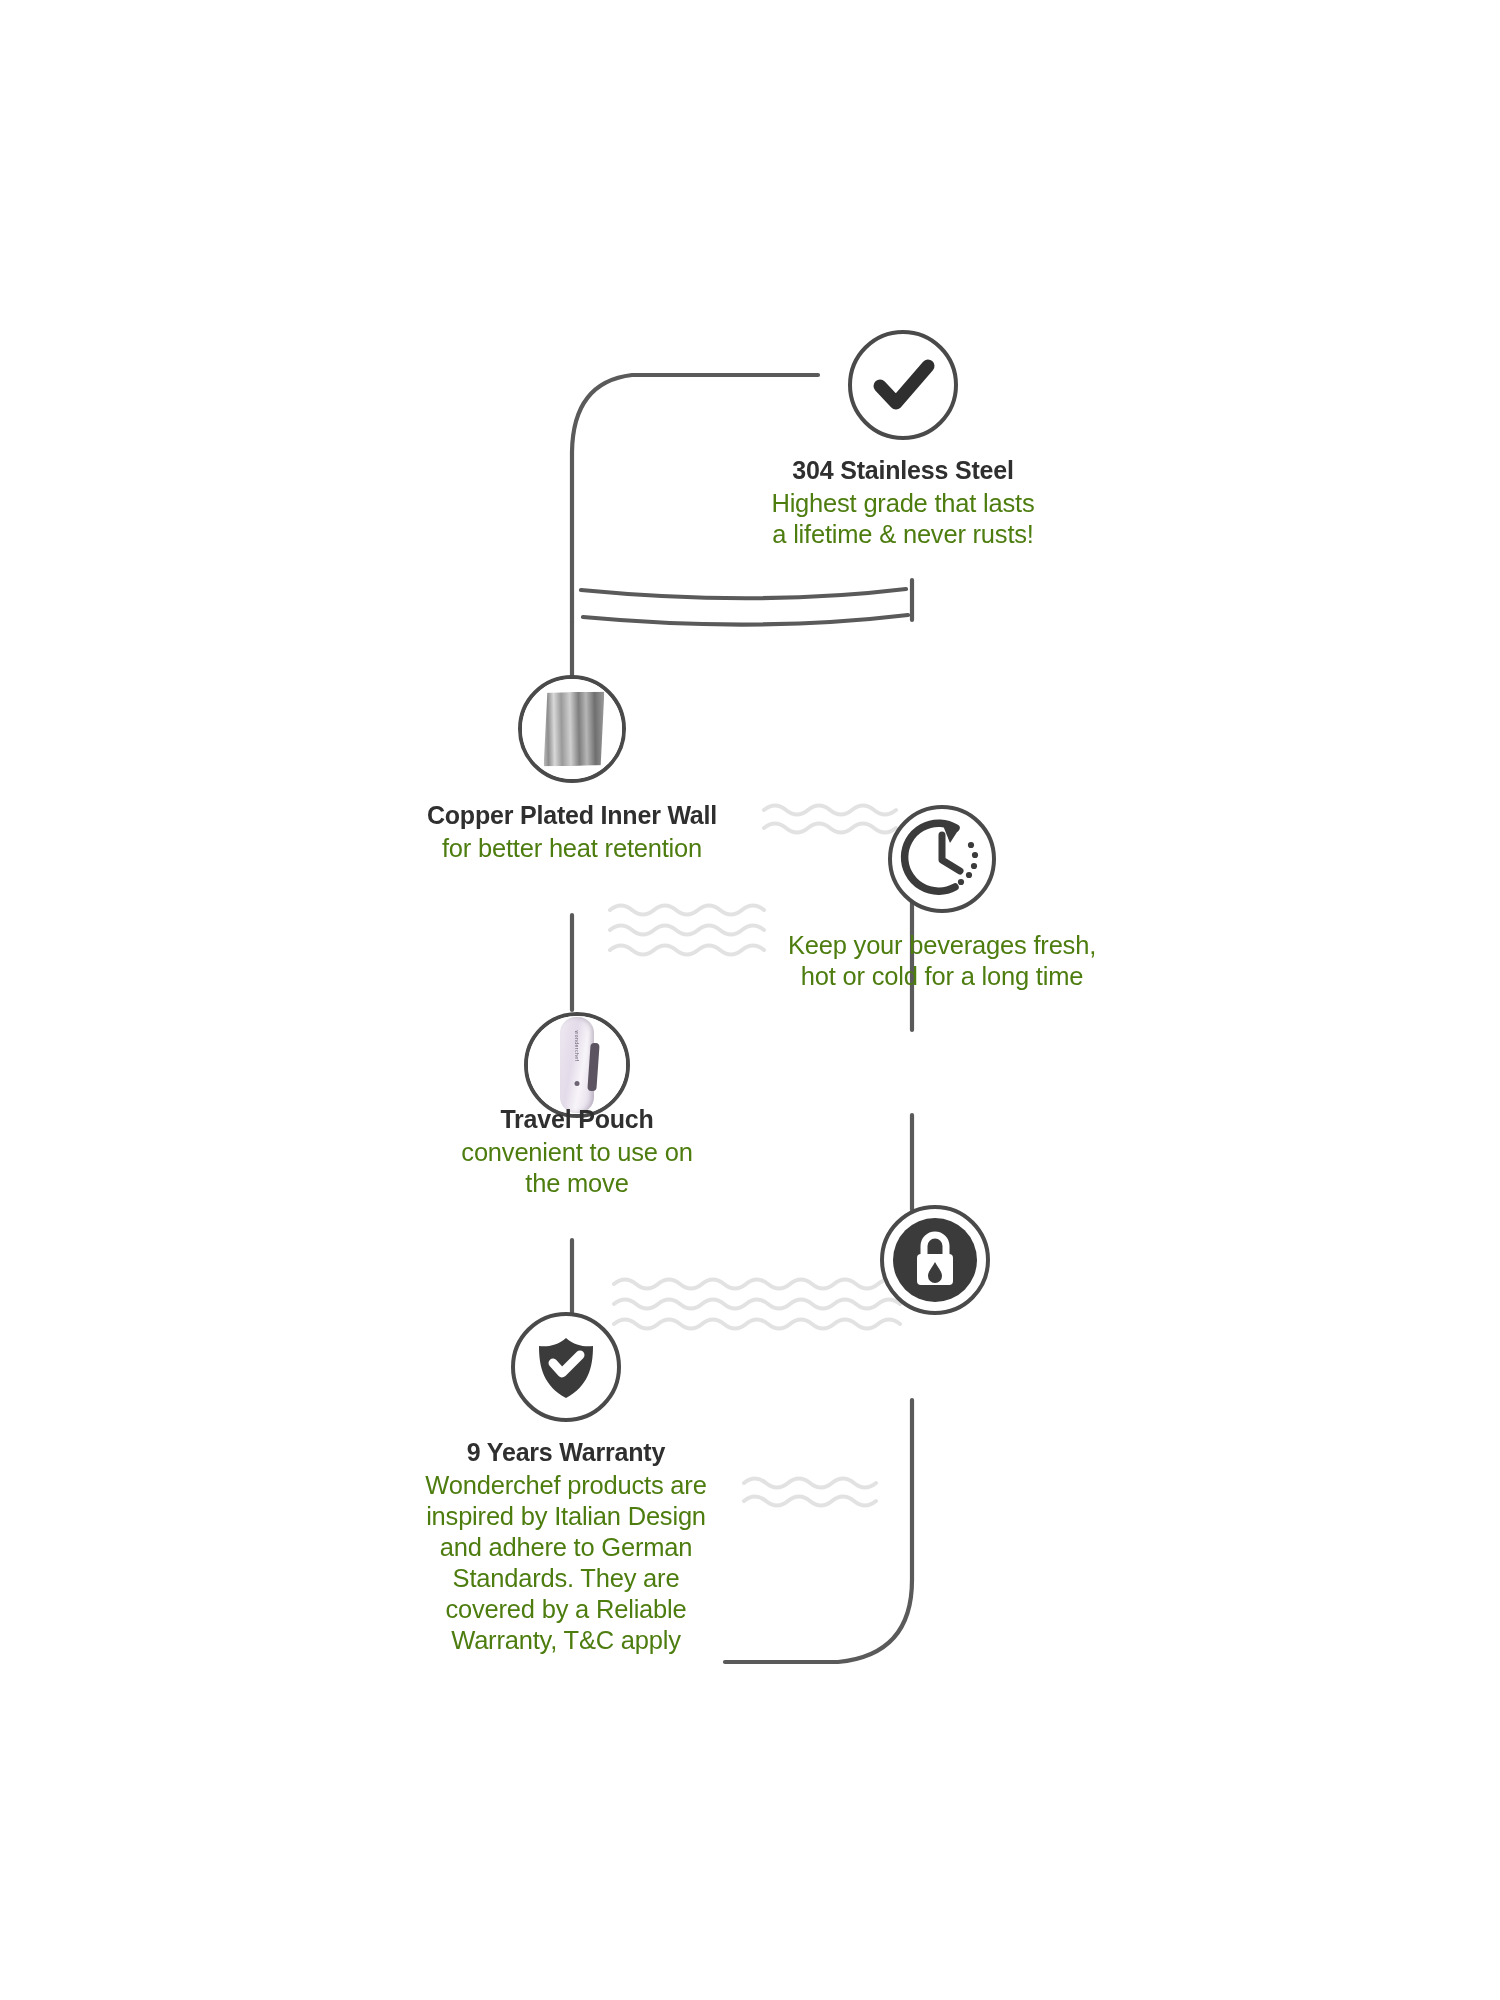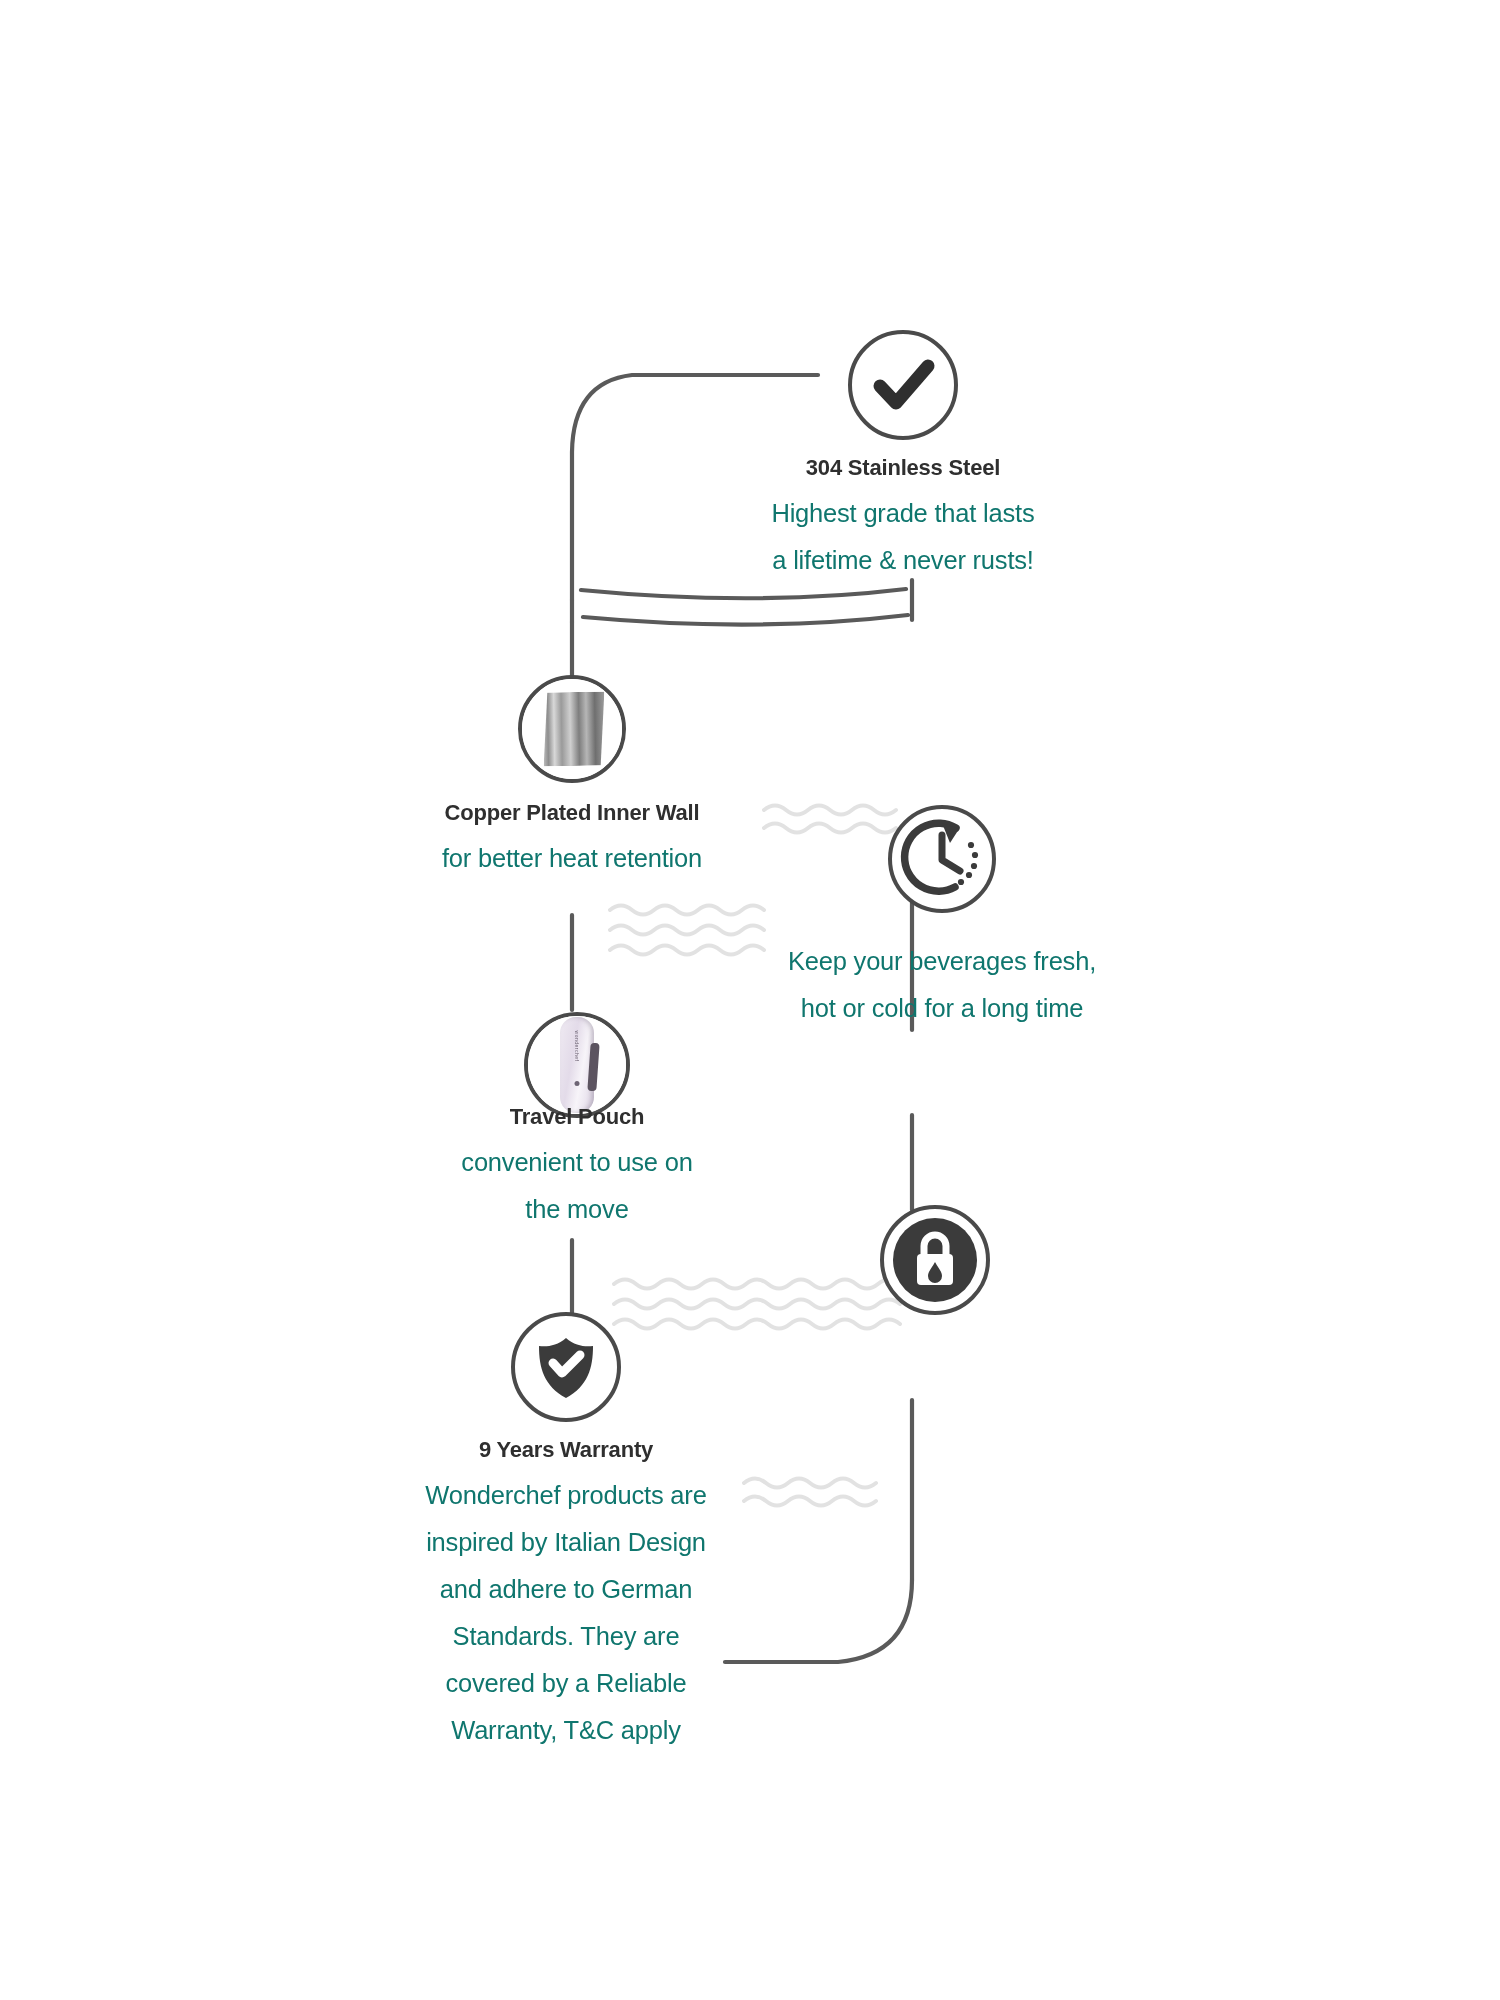--- a/index.html
+++ b/index.html
@@ -12,32 +12,32 @@
   }
   .stage{position:absolute;left:0;top:0;width:1500px;height:2000px;}
 
   
   .bottle-layer{position:absolute;left:0;top:0;width:1500px;height:2000px;}
 
   
   .feature{position:absolute;}
   .feature .title{
     font-weight:bold;
-    font-size:22px;
+    font-size:25px;
     letter-spacing:-0.2px;
     color:#2f2f2f;
     line-height:1.22;
     margin:0 0 2px 0;
     white-space:nowrap;
   }
   .feature .desc{
     font-size:25.5px;
-    color:#0f766e;
+    color:#4d7c0f;
     line-height:1.22;
-    margin:16px;
+    margin:0;
     letter-spacing:-0.2px;
   }
   .feature.center{text-align:center;}
 
   
   .icon-circle{
     position:absolute;
     border-radius:50%;
     box-sizing:border-box;
   }

